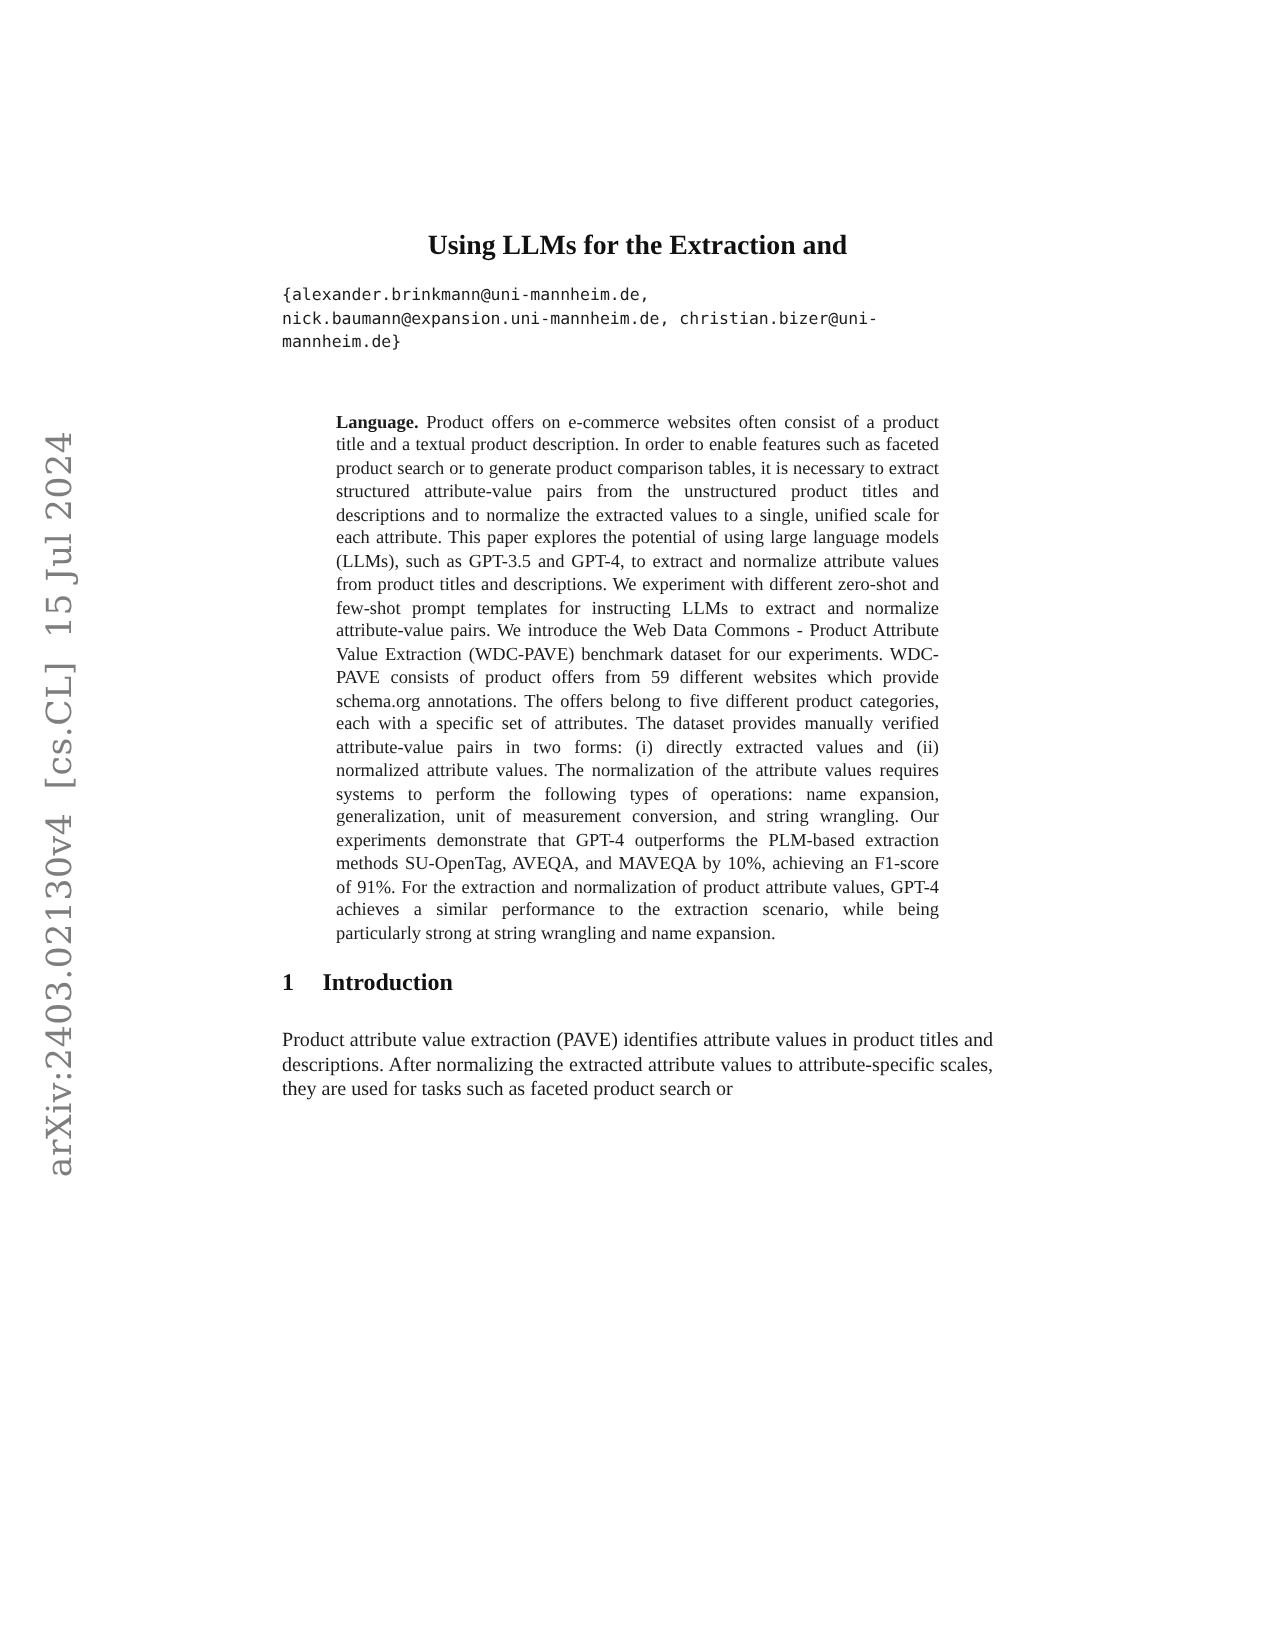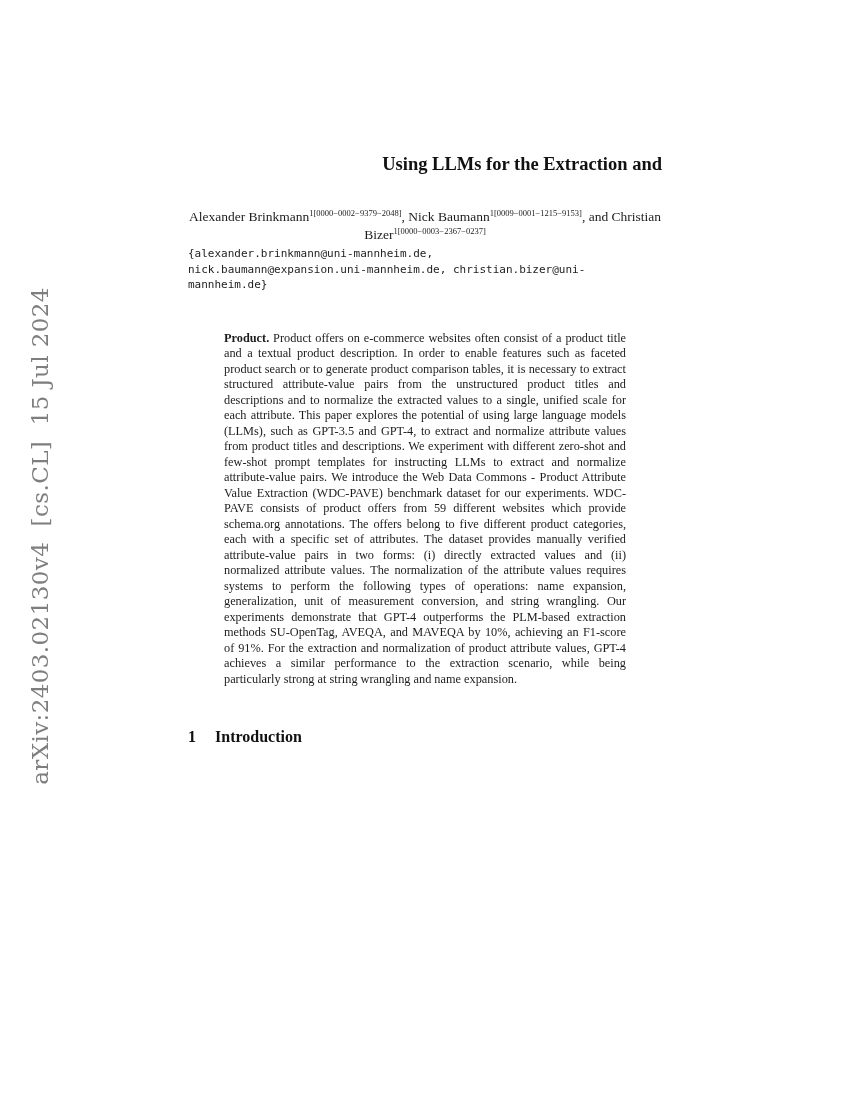--- a/index.html
+++ b/index.html
@@ -25,21 +25,21 @@
     letter-spacing: 0.4px;
     font-family: "DejaVu Serif", "Liberation Serif", serif;
   }
   .content {
     position: absolute;
     left: 188px; top: 0;
     width: 474px;
   }
   .title {
     margin-top: 152px;
-    text-align: right;
+    text-align: center;
     font-size: 18.5px;
     font-weight: bold;
     line-height: 25px;
     color: #111111;
   }
   .authors {
     margin-top: 31px;
     text-align: center;
     font-size: 13.5px;
     line-height: 17.5px;
@@ -71,21 +71,21 @@
     line-height: 15.5px;
   }
   .bold { font-weight: bold; }
   .keywords {
     margin-top: 27px;
     text-align: justify;
     font-size: 13px;
     line-height: 16.5px;
   }
   .section-heading {
-    margin-top: 41px;
+    margin-top: 17px;
     font-size: 16px;
     font-weight: bold;
     color: #111111;
   }
   .section-heading .sec-num { margin-right: 19px; }
   .body-par {
     margin-top: 20px;
     text-align: justify;
     font-size: 13.4px;
     line-height: 16.3px;
@@ -95,26 +95,26 @@
 <body>
 
 <div class="page">
 
   <div class="arxiv-watermark">arXiv:2403.02130v4  [cs.CL]  15 Jul 2024</div>
 
   <div class="content">
 
     <h1 class="title"><span>Using LLMs for the Extraction and</span><br></h1>
 
-    <div class="authors"><span>Alexander Brinkmann</span><sup>1[0000−0002−9379−2048]</sup><span>, </span><span>Nick Baumann</span><sup>1[0009−0001−1215−9153]</sup><span>, and </span><span>Christian Bizer</span><sup>1[0000−0003−2367−0237]</sup></div>
 
 
     <div class="emails"><span>{alexander.brinkmann@uni-mannheim.de,</span><br><span>nick.baumann@expansion.uni-mannheim.de, christian.bizer@uni-mannheim.de}</span></div>
 
-    <p class="abstract"><span class="bold">Product.</span>
+    <p class="abstract"><span class="bold">Language.</span>
       <span>Product offers on e-commerce websites often consist of a product title and a textual product description. In order to enable features such as faceted product search or to generate product comparison tables, it is necessary to extract structured attribute-value pairs from the unstructured product titles and descriptions and to normalize the extracted values to a single, unified scale for each attribute. This paper explores the potential of using large language models (LLMs), such as GPT-3.5 and GPT-4, to extract and normalize attribute values from product titles and descriptions. We experiment with different zero-shot and few-shot prompt templates for instructing LLMs to extract and normalize attribute-value pairs. We introduce the Web Data Commons - Product Attribute Value Extraction (WDC-PAVE) benchmark dataset for our experiments. WDC-PAVE consists of product offers from 59 different websites which provide schema.org annotations. The offers belong to five different product categories, each with a specific set of attributes. The dataset provides manually verified attribute-value pairs in two forms: (i) directly extracted values and (ii) normalized attribute values. The normalization of the attribute values requires systems to perform the following types of operations: name expansion, generalization, unit of measurement conversion, and string wrangling. Our experiments demonstrate that GPT-4 outperforms the PLM-based extraction methods SU-OpenTag, AVEQA, and MAVEQA by 10%, achieving an F1-score of 91%. For the extraction and normalization of product attribute values, GPT-4 achieves a similar performance to the extraction scenario, while being particularly strong at string wrangling and name expansion.</span></p>
 
 
     <h2 class="section-heading"><span class="sec-num">1</span><span>Introduction</span></h2>
 
+    <p class="body-par">Product attribute value extraction (PAVE) identifies attribute values in product titles and descriptions. After normalizing the extracted attribute values to attribute-specific scales, they are used for tasks such as faceted product search or</p>
 
   </div>
 </div>
 
 </body></html>

